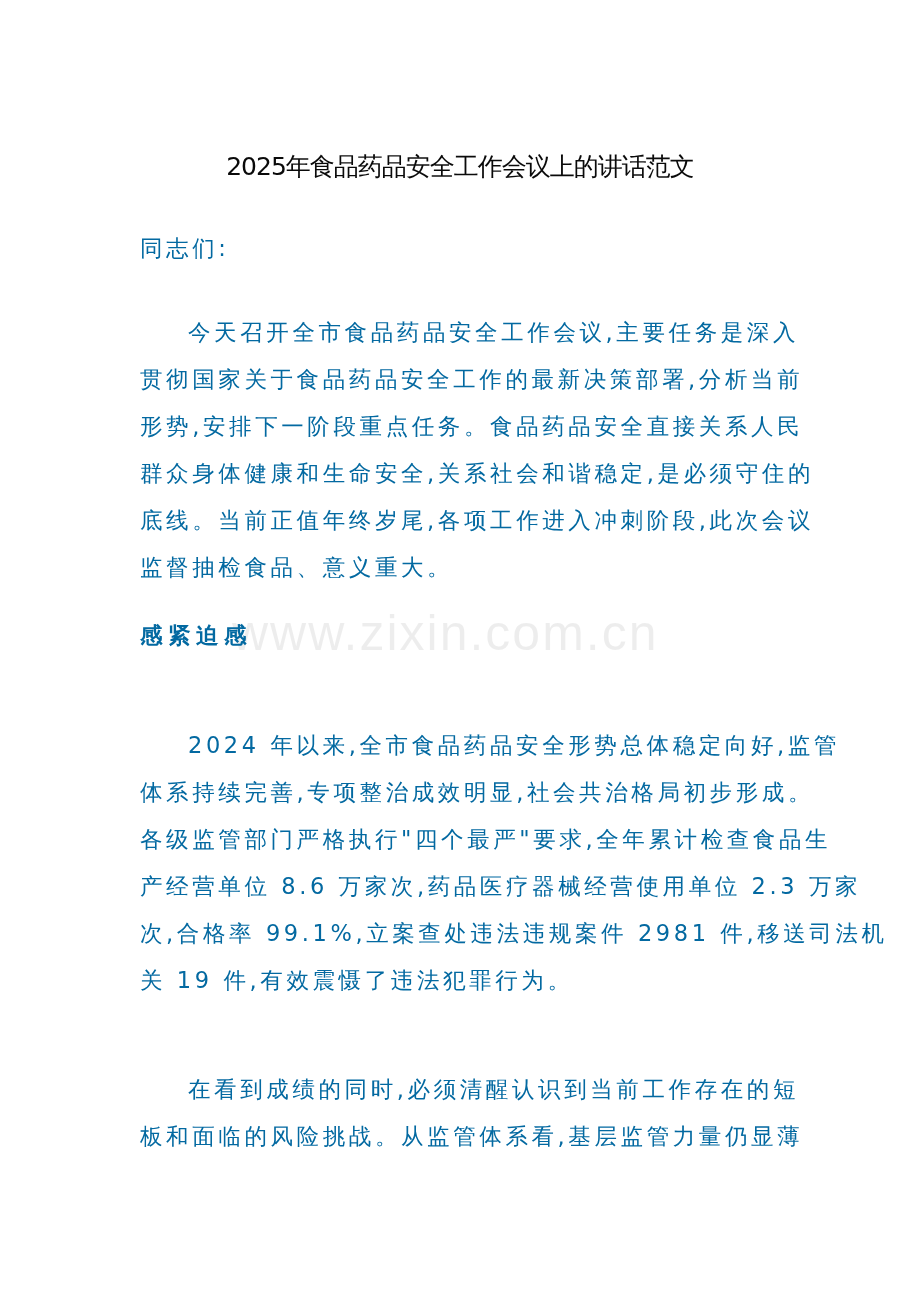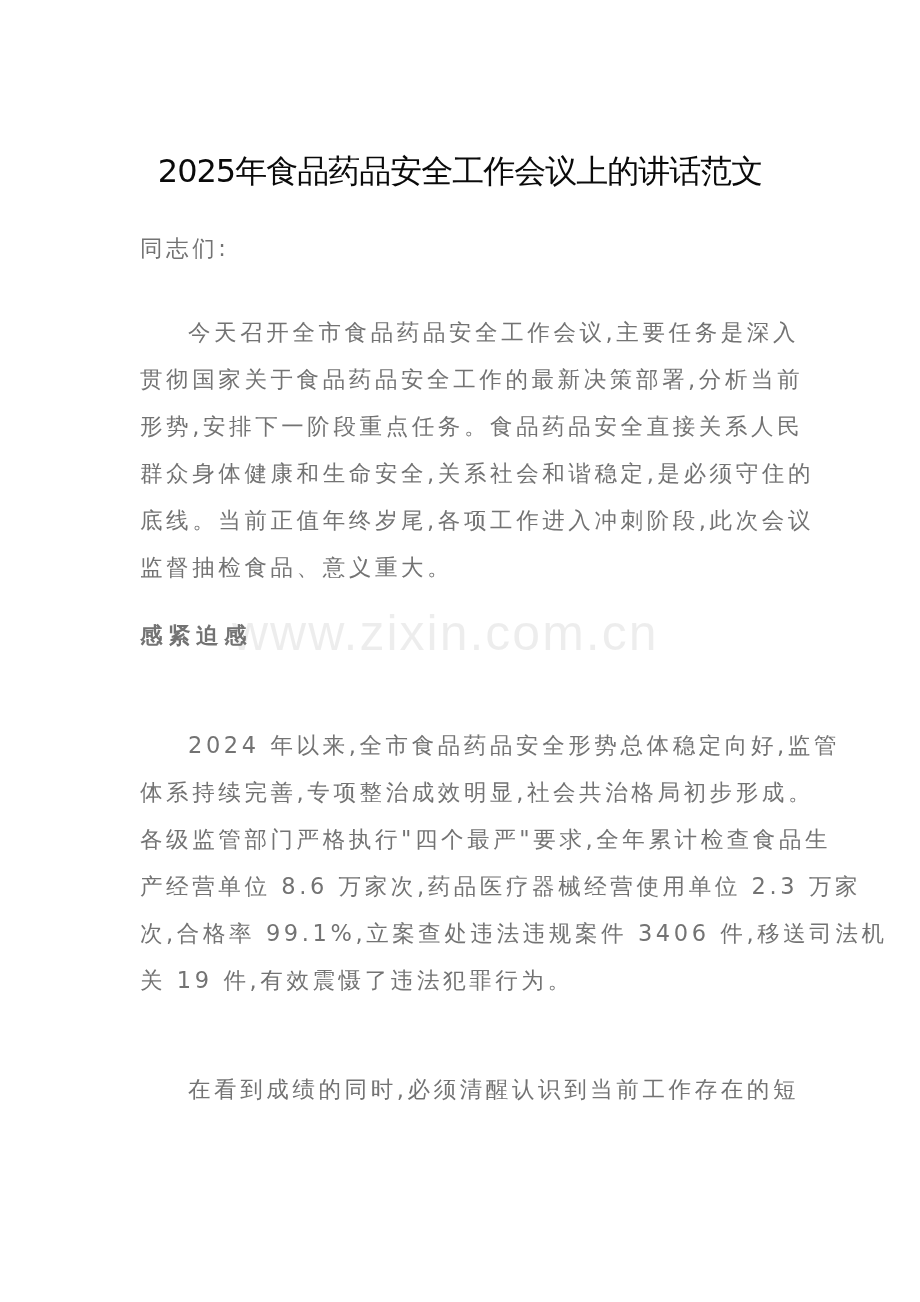--- a/index.html
+++ b/index.html
@@ -20,34 +20,34 @@
       left: 0; top: 0;
       width: 920px;
       height: 1302px;
     }
     .title {
       position: absolute;
       left: 0;
       top: 128px;
       width: 920px;
       text-align: center;
-      font-size: 32px;
+      font-size: 25px;
       line-height: 44px;
       font-weight: normal;
       letter-spacing: -1px;
       color: #0a0a0a;
     }
     .body-text {
       position: absolute;
       left: 140px;
       width: 640px;
       font-size: 22.5px;
       line-height: 47px;
       letter-spacing: 3.6px;
-      color: #737373;
+      color: #0369a1;
       margin: 0;
     }
     .line {
       display: block;
       white-space: nowrap;
       height: 47px;
     }
     .indent { padding-left: 48px; }
     .heading {
       font-weight: bold;
@@ -90,21 +90,22 @@
 
   <div class="body-text heading" style="top:612px;">
     <span class="line">感紧迫感</span>
   </div>
 
   <div class="body-text" style="top:722px;">
     <span class="line indent">2024 年以来,全市食品药品安全形势总体稳定向好,监管</span>
     <span class="line">体系持续完善,专项整治成效明显,社会共治格局初步形成。</span>
     <span class="line">各级监管部门严格执行"四个最严"要求,全年累计检查食品生</span>
     <span class="line">产经营单位 8.6 万家次,药品医疗器械经营使用单位 2.3 万家</span>
-    <span class="line">次,合格率 99.1%,立案查处违法违规案件 3406 件,移送司法机</span>
+    <span class="line">次,合格率 99.1%,立案查处违法违规案件 2981 件,移送司法机</span>
     <span class="line">关 19 件,有效震慑了违法犯罪行为。</span>
   </div>
 
   <div class="body-text" style="top:1066px;">
     <span class="line indent">在看到成绩的同时,必须清醒认识到当前工作存在的短</span>
+    <span class="line">板和面临的风险挑战。从监管体系看,基层监管力量仍显薄</span>
   </div>
 
 </div>
 
 </body></html>

